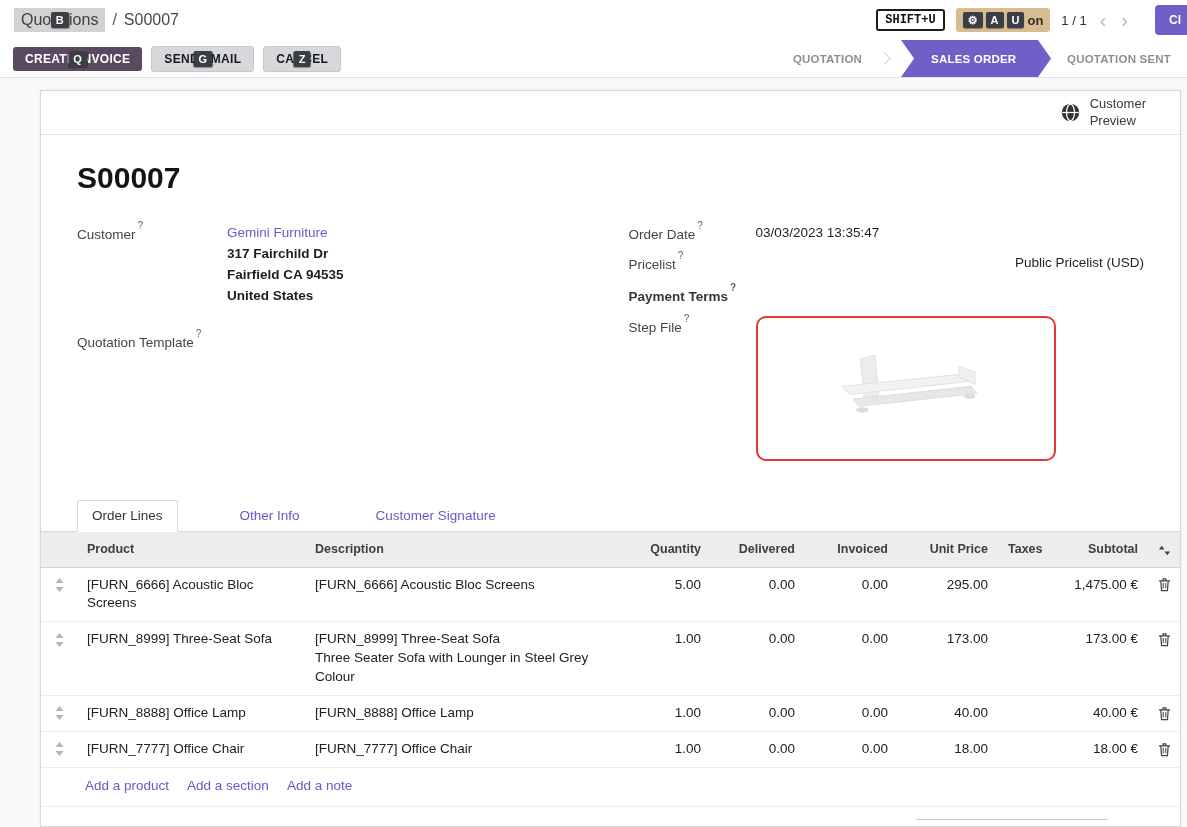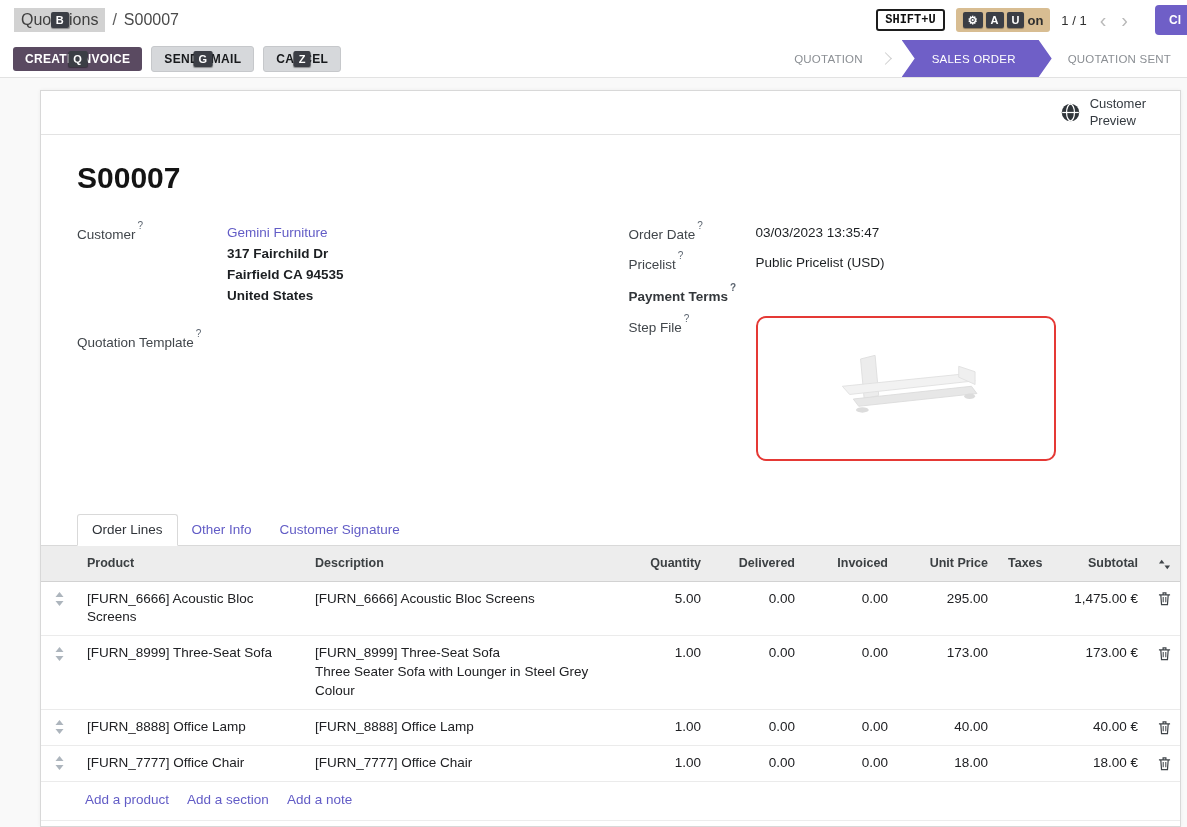--- a/index.html
+++ b/index.html
@@ -21,21 +21,21 @@
   .pager { font-size: 13px; color: #2f2f2f; }
   .pager-btn { background: none; border: none; font-size: 20px; color: #b9b9b9; cursor: pointer; padding: 0 2px; line-height: 1; }
   .close-btn { background: #6f5fc7; color: #fff; border: none; font-size: 12px; font-weight: 700; padding: 8px 14px; border-radius: 4px; margin-left: 14px; margin-right: -8px; cursor: pointer; }
 
   
   .button-bar { height: 38px; background: #fff; border-bottom: 1px solid #e2e2e2; display: flex; align-items: center; padding-left: 13px; position: relative; }
   .btn { position: relative; font-size: 12px; font-weight: 700; letter-spacing: .3px; padding: 5px 12px; border-radius: 3px; margin-right: 9px; border: none; cursor: pointer; }
   .btn-primary { background: #5a4a61; color: #fff; }
   .btn-secondary { background: #d6d8db; color: #17191c; border: 1px solid #c6c8cb; }
   .statusbar { margin-left: auto; display: flex; align-items: center; height: 100%; }
-  .status-step { font-size: 11.5px; font-weight: 400; color: #8b8f94; padding: 0 16px; height: 100%; display: flex; align-items: center; cursor: pointer; letter-spacing: .2px; }
+  .status-step { font-size: 11.5px; font-weight: 700; color: #8b8f94; padding: 0 16px; height: 100%; display: flex; align-items: center; cursor: pointer; letter-spacing: .2px; }
   .status-sep { width: 9px; height: 9px; border-top: 1px solid #cfcfcf; border-right: 1px solid #cfcfcf; transform: rotate(45deg); margin: 0 2px; }
   .status-active { background: #6f5fc7; color: #fff; clip-path: polygon(0 0, calc(100% - 13px) 0, 100% 50%, calc(100% - 13px) 100%, 0 100%, 13px 50%); padding: 0 24px 0 30px; min-width: 150px; margin-left: 10px; }
 
   
   .content { padding: 12px 6px 0 40px; height: 749px; }
   .sheet { background: #fff; border: 1px solid #d8d8d8; box-shadow: 0 0 4px rgba(0,0,0,.05); width: 1141px; height: 100%; overflow: hidden; }
   .preview-strip { height: 44px; border-bottom: 1px solid #e3e3e3; display: flex; justify-content: flex-end; align-items: center; padding-right: 34px; }
   .preview-btn { display: flex; align-items: center; gap: 9px; color: #343a40; font-size: 13px; cursor: pointer; line-height: 1.25; }
   .sheet-body { padding: 26px 36px 0 36px; }
   .page-title { font-size: 30px; font-weight: 700; color: #141414; margin-bottom: 28px; }
@@ -47,21 +47,21 @@
   .flabel.bold { font-weight: 700; color: #33373b; }
   .fvalue { font-size: 13.5px; color: #1c1f22; line-height: 1.55; }
   .link { color: #625cc6; cursor: pointer; text-decoration: none; }
   .help { font-size: 10px; color: #5c6570; position: relative; top: -4px; margin-left: 2px; }
   .gap-lg { margin-top: 24px; }
   .address div { color: #1c1f22; font-weight: bold; }
 
   .stepfile-box { width: 300px; height: 145px; border: 2px solid #e53935; border-radius: 10px; background: #fff; display: flex; align-items: center; justify-content: center; cursor: pointer; }
 
   
-  .tabs { margin: 44px -36px 0; padding: 0 36px; border-bottom: 1px solid #d9d9d9; display: flex; align-items: flex-end; }
+  .tabs { margin: 30px -36px 0; padding: 0 36px; border-bottom: 1px solid #d9d9d9; display: flex; align-items: flex-end; gap: 48px; }
   .tab { font-size: 13.5px; padding: 7px 14px 8px; color: #625cc6; cursor: pointer; }
   .tab.active { background: #fff; border: 1px solid #d9d9d9; border-bottom: 1px solid #fff; margin-bottom: -1px; color: #30343a; border-radius: 3px 3px 0 0; }
 
   
   .table-wrap { margin: 0 -36px; }
   table.olines { width: 100%; border-collapse: collapse; font-size: 13.5px; table-layout: fixed; }
   table.olines th { background: #ededed; color: #3c4043; font-size: 12.5px; font-weight: 700; padding: 10px 10px; border-bottom: 1px solid #d2d2d2; text-align: left; }
   table.olines th.num, table.olines td.num { text-align: right; }
   table.olines td { padding: 8px 10px; border-bottom: 1px solid #ebebeb; color: #202124; vertical-align: top; line-height: 1.4; }
   td.handle, th.handle { text-align: center; padding-left: 4px; padding-right: 4px; cursor: grab; }
@@ -167,21 +167,21 @@
               <span class="flabel"><span>Quotation Template</span><sup class="help">?</sup></span>
               <span class="fvalue"></span>
             </div>
           </div>
 
           <div>
             <div class="frow">
               <span class="flabel flabel-r"><span>Order Date</span><sup class="help">?</sup></span>
               <span class="fvalue">03/03/2023 13:35:47</span>
             </div>
-            <div class="frow" style="margin-bottom:11px;">
+            <div class="frow" style="margin-bottom:11px;justify-content:space-between;">
               <span class="flabel flabel-r"><span>Pricelist</span><sup class="help">?</sup></span>
               <span class="fvalue">Public Pricelist (USD)</span>
             </div>
             <div class="frow" style="margin-bottom:13px;">
               <span class="flabel flabel-r bold"><span>Payment Terms</span><sup class="help">?</sup></span>
               <span class="fvalue"></span>
             </div>
             <div class="frow">
               <span class="flabel flabel-r"><span>Step File</span><sup class="help">?</sup></span>
               <span class="stepfile-box">

